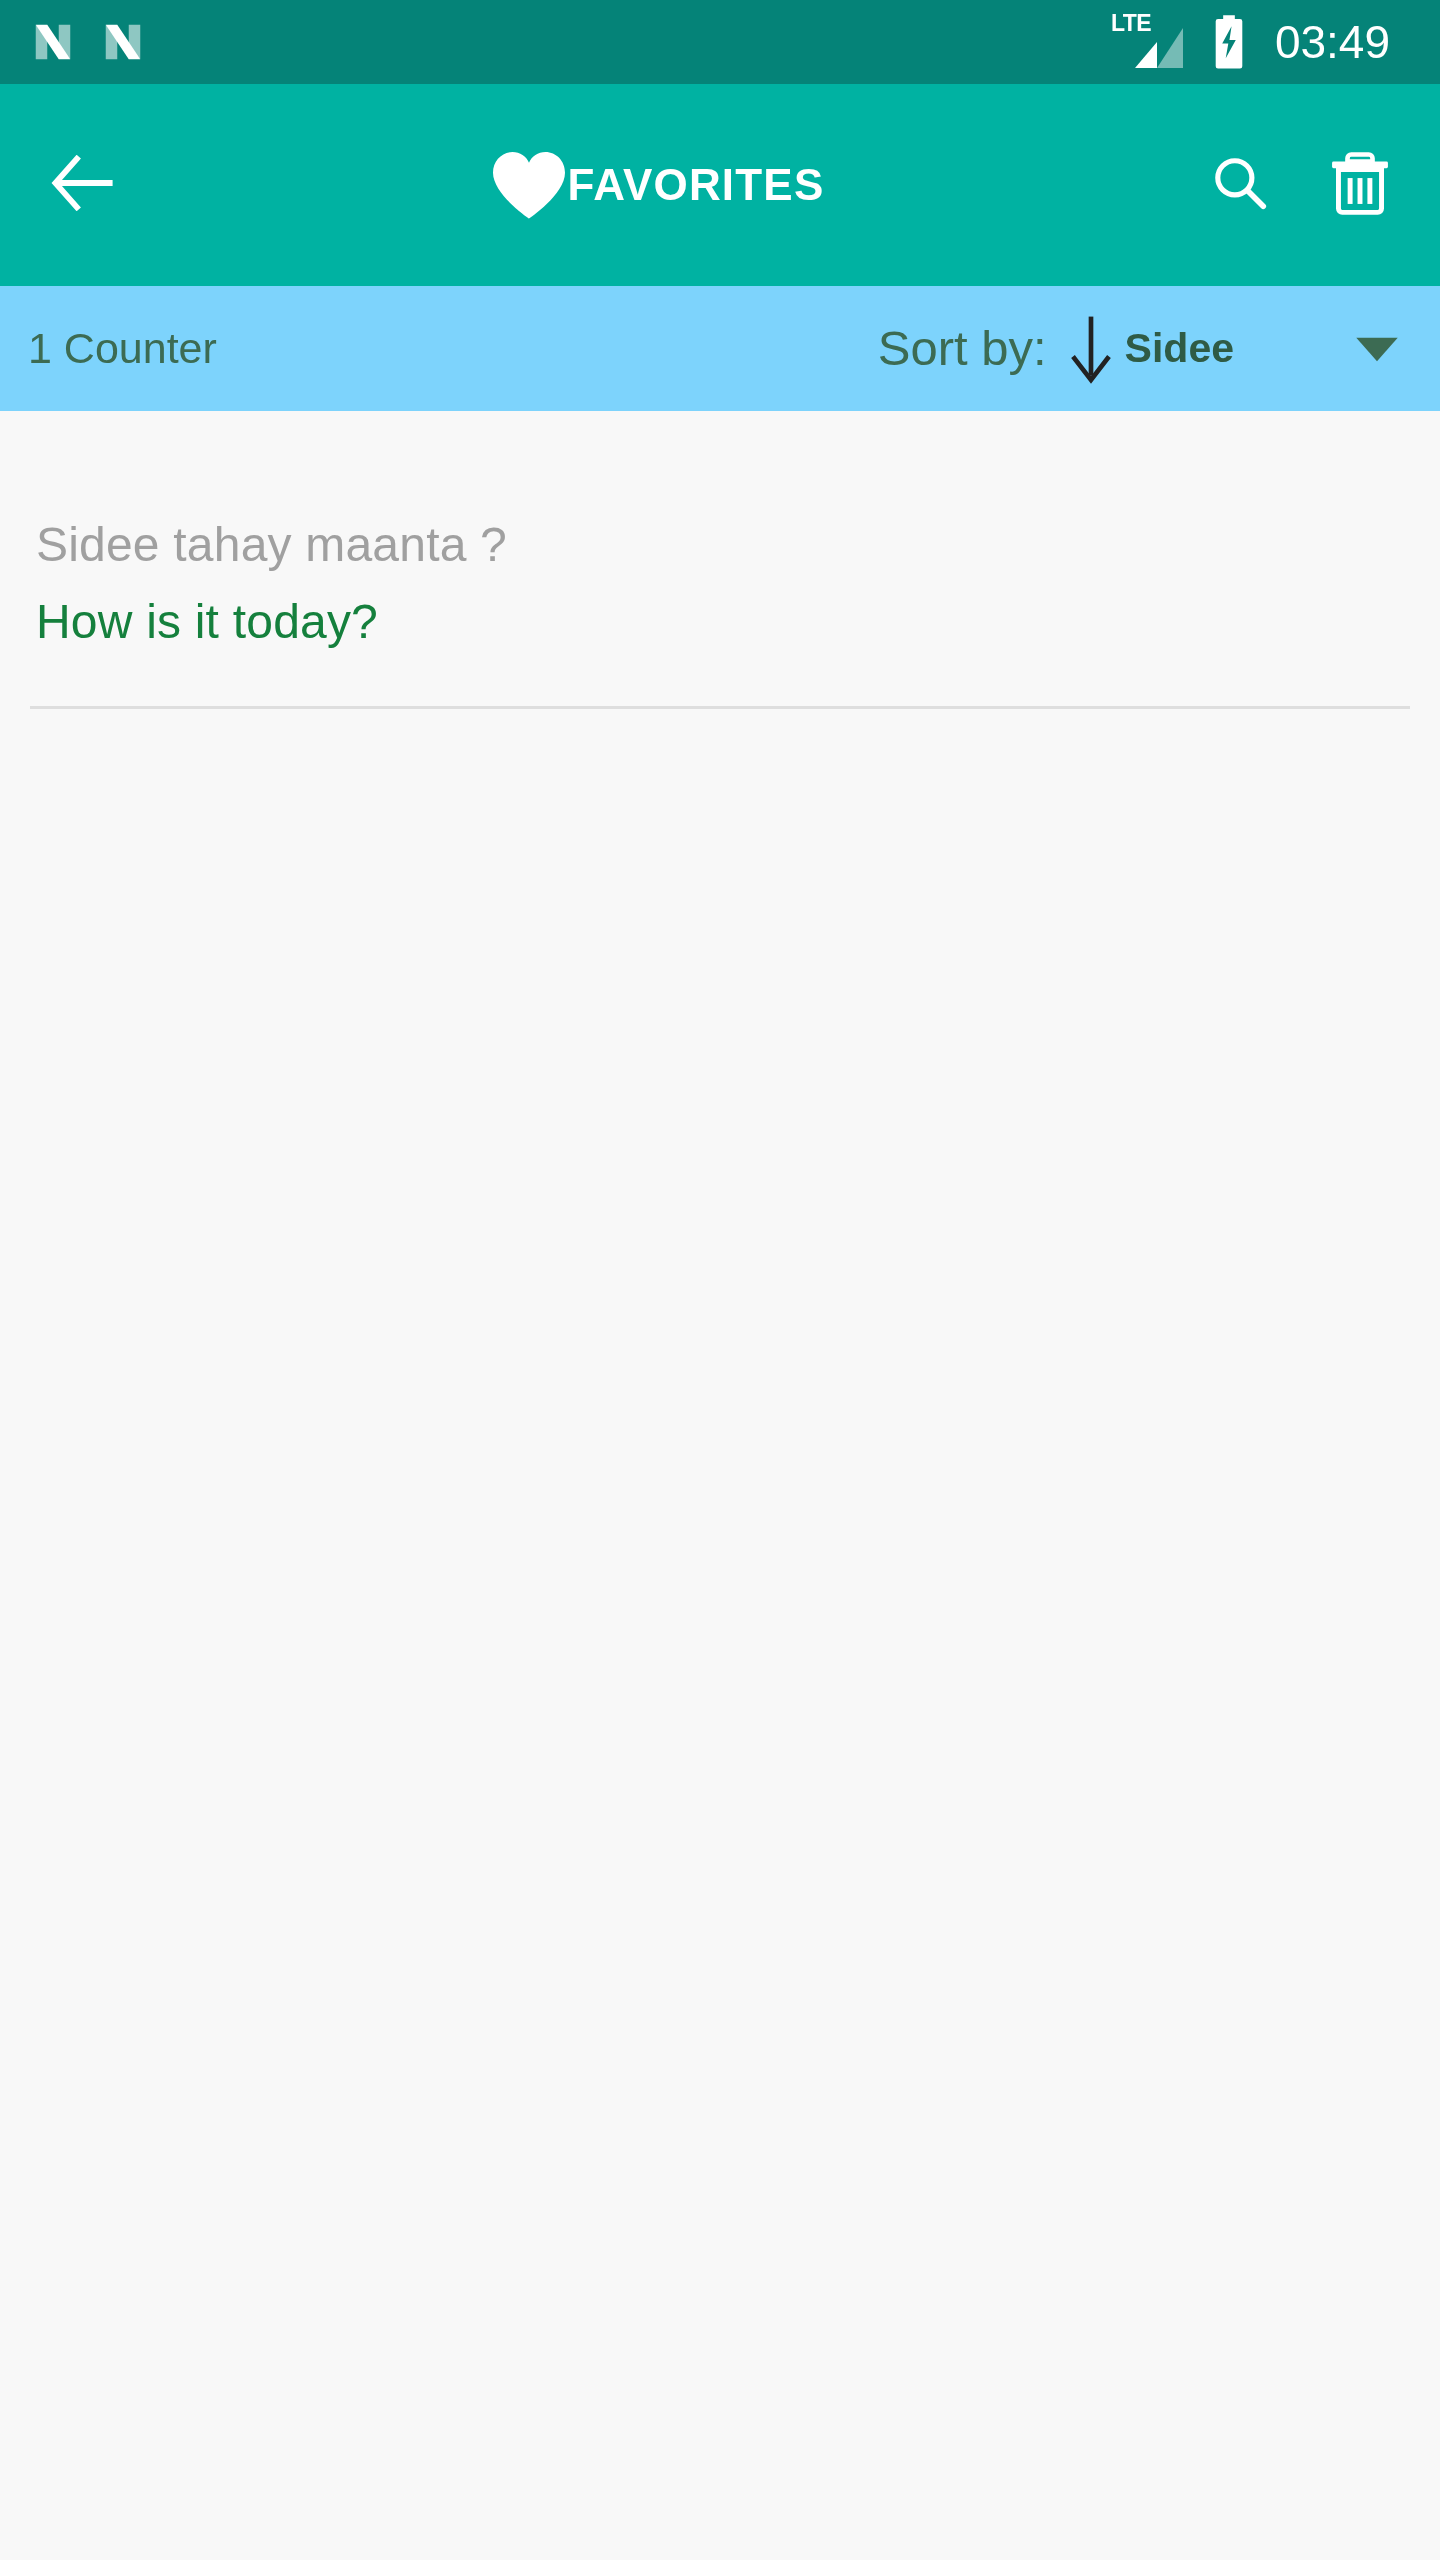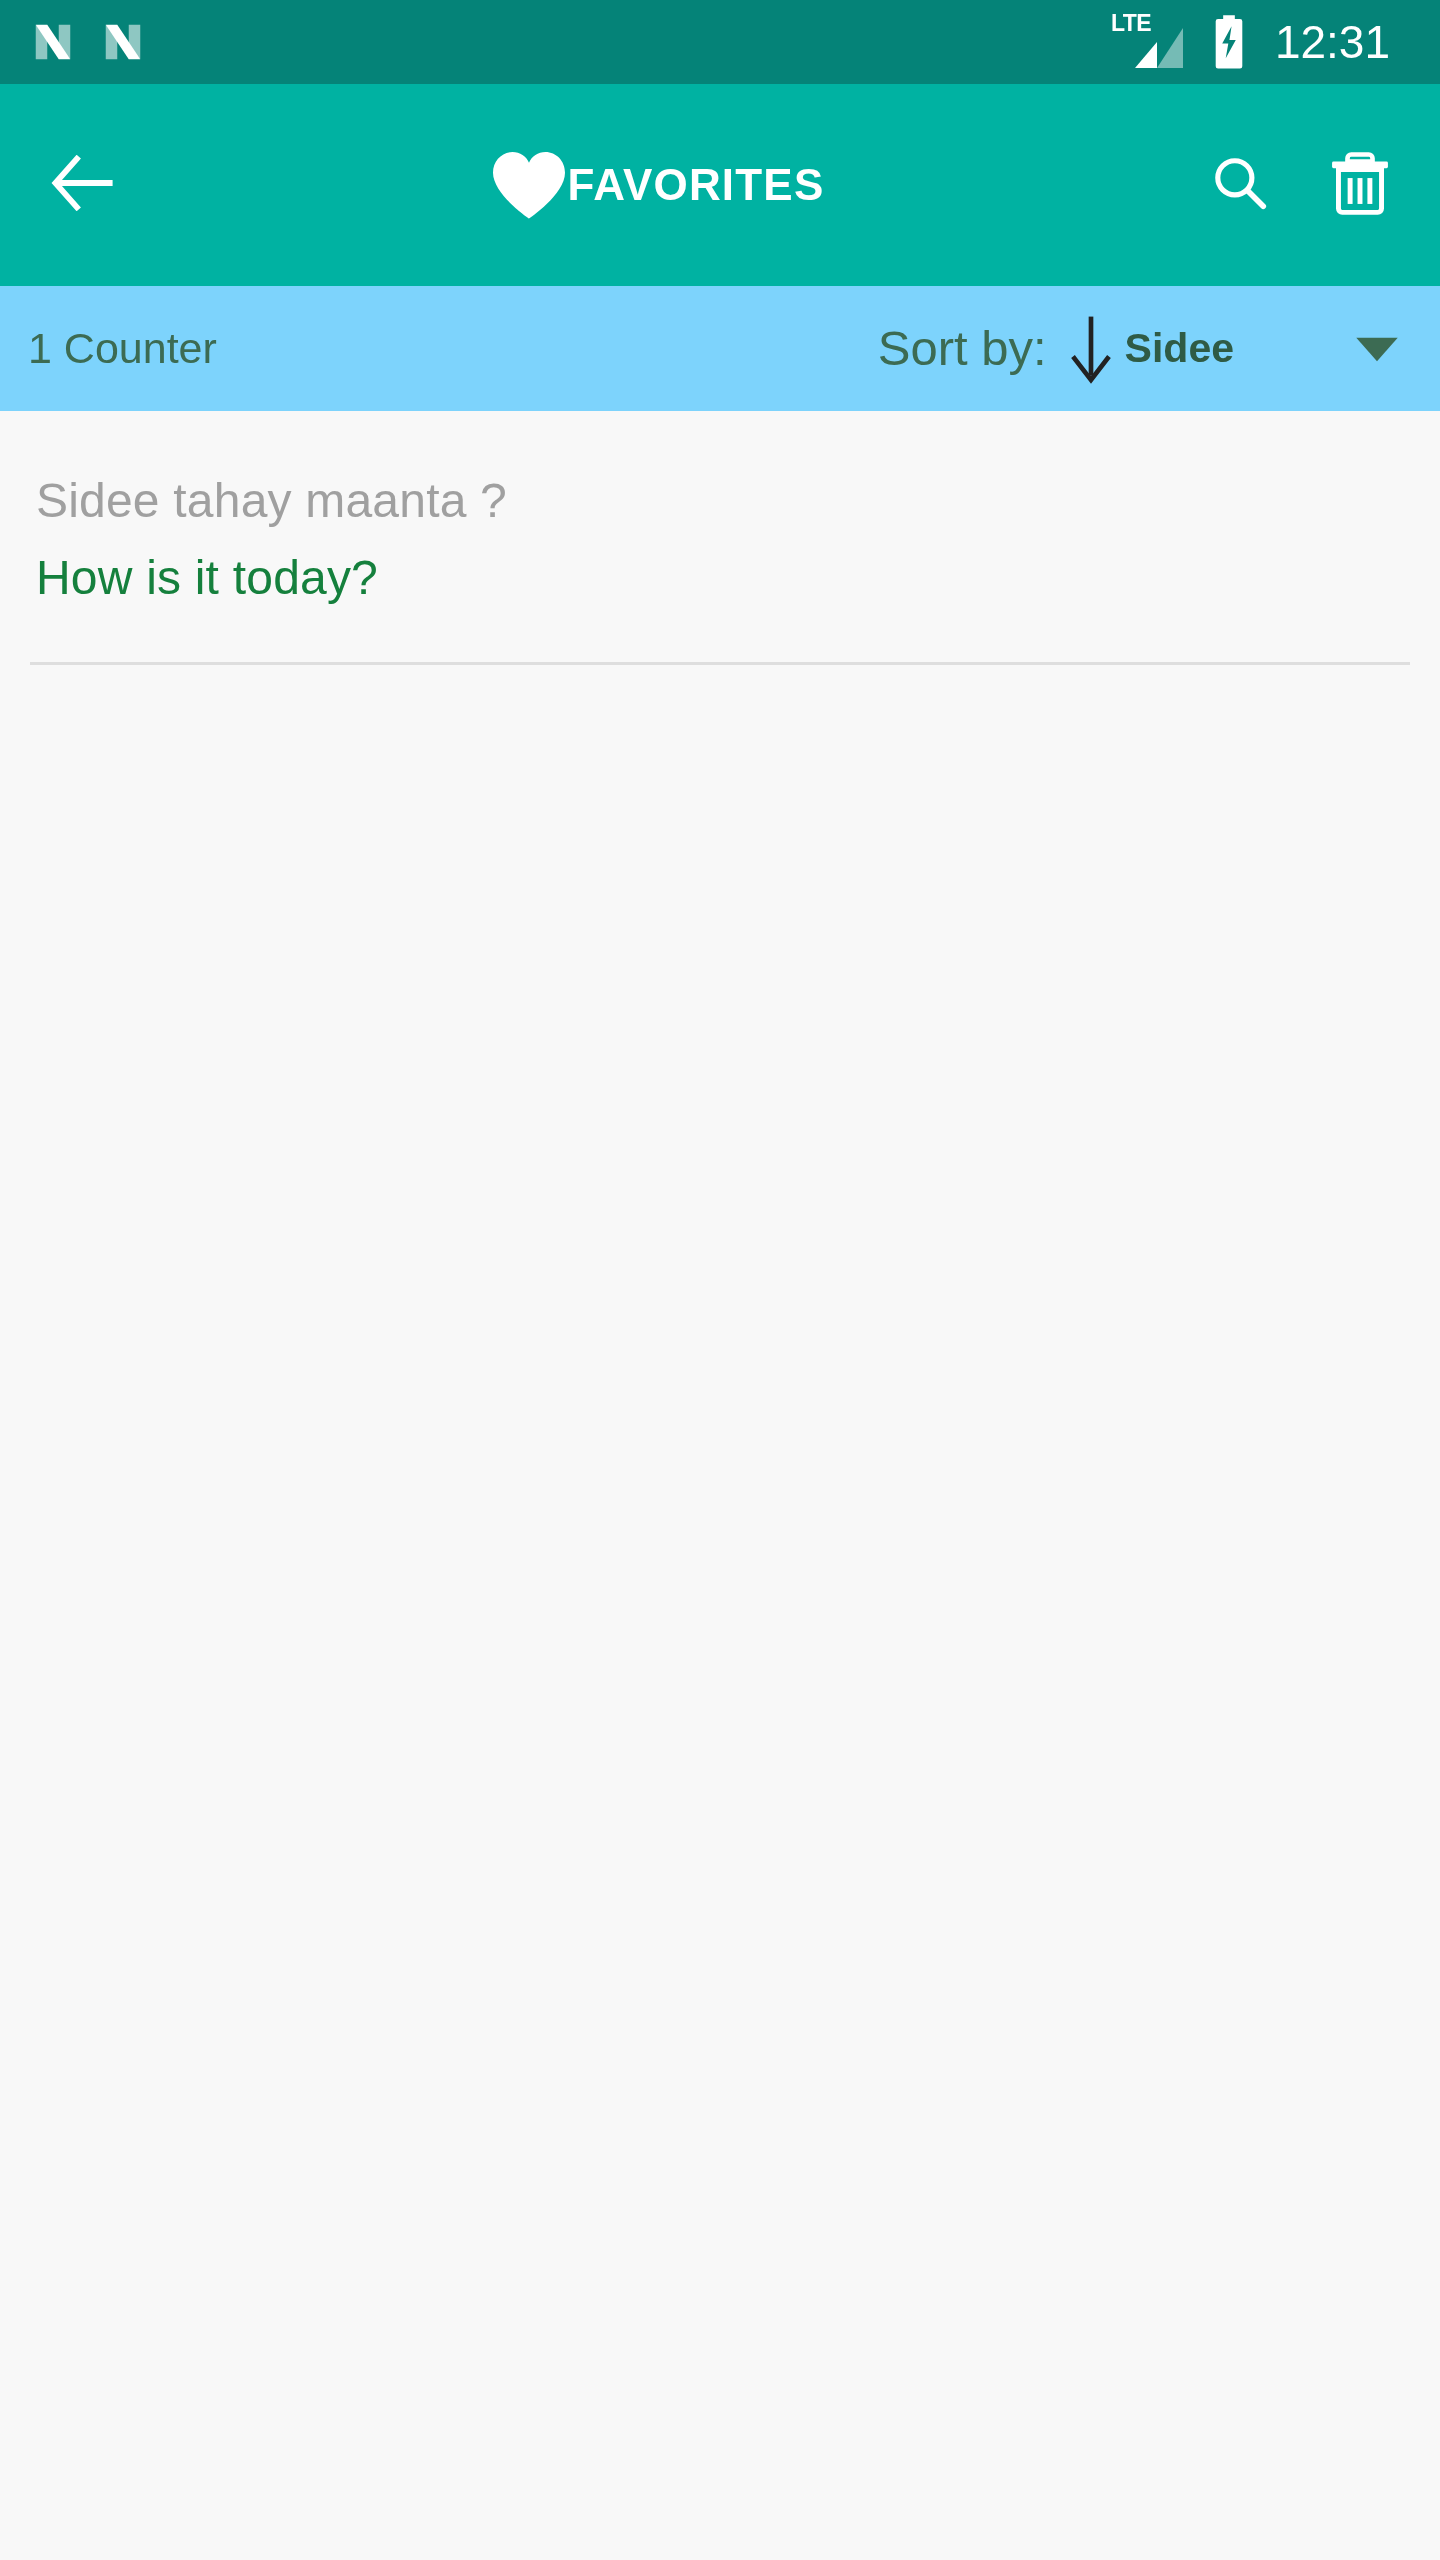--- a/index.html
+++ b/index.html
@@ -85,20 +85,21 @@
 
   
   .list{ background:#F8F8F8; }
   .list-item{
     padding:62px 36px 0 36px;
   }
   .phrase-source{
     font-size:48px; color:#A0A0A0; font-weight:400;
     line-height:1.18; margin-bottom:20px;
     letter-spacing:0.2px;
+    margin-top:44px;
   }
   .phrase-target{
     font-size:48px; color:#15803d; font-weight:400;
     line-height:1.18; letter-spacing:0.2px;
   }
   .divider{
     height:3px; background:#DEDEDE;
     margin:56px 30px 0 30px;
   }
 </style>
@@ -132,21 +133,21 @@
       </svg>
     </span>
 
     <span>
       <svg class="battery-icon" viewBox="0 0 16 24">
         <path d="M5.5 0.5 h5 v1.6 h2.2 a1 1 0 0 1 1 1 V22.4 a1 1 0 0 1 -1 1 H3.3 a1 1 0 0 1 -1 -1 V3.1 a1 1 0 0 1 1 -1 H5.5 Z" fill="#ffffff"></path>
         <path d="M9.1 5.2 L5.1 12.6 h2.6 l-1.1 6.4 l4.3 -7.9 h-2.7 z" fill="#058378"></path>
       </svg>
     </span>
 
-    <span class="clock">12:31</span>
+    <span class="clock">03:49</span>
   </div>
 </div>
 
 <div class="app-bar">
   <div class="icon-btn">
     <span>
       <svg width="66" height="56" viewBox="0 0 24 20">
         <path d="M9.4 1.2 L1.6 10 L9.4 18.8" fill="none" stroke="#ffffff" stroke-width="2.1" stroke-linecap="square"></path>
         <line x1="1.8" y1="10" x2="22.4" y2="10" stroke="#ffffff" stroke-width="2.1"></line>
       </svg>

